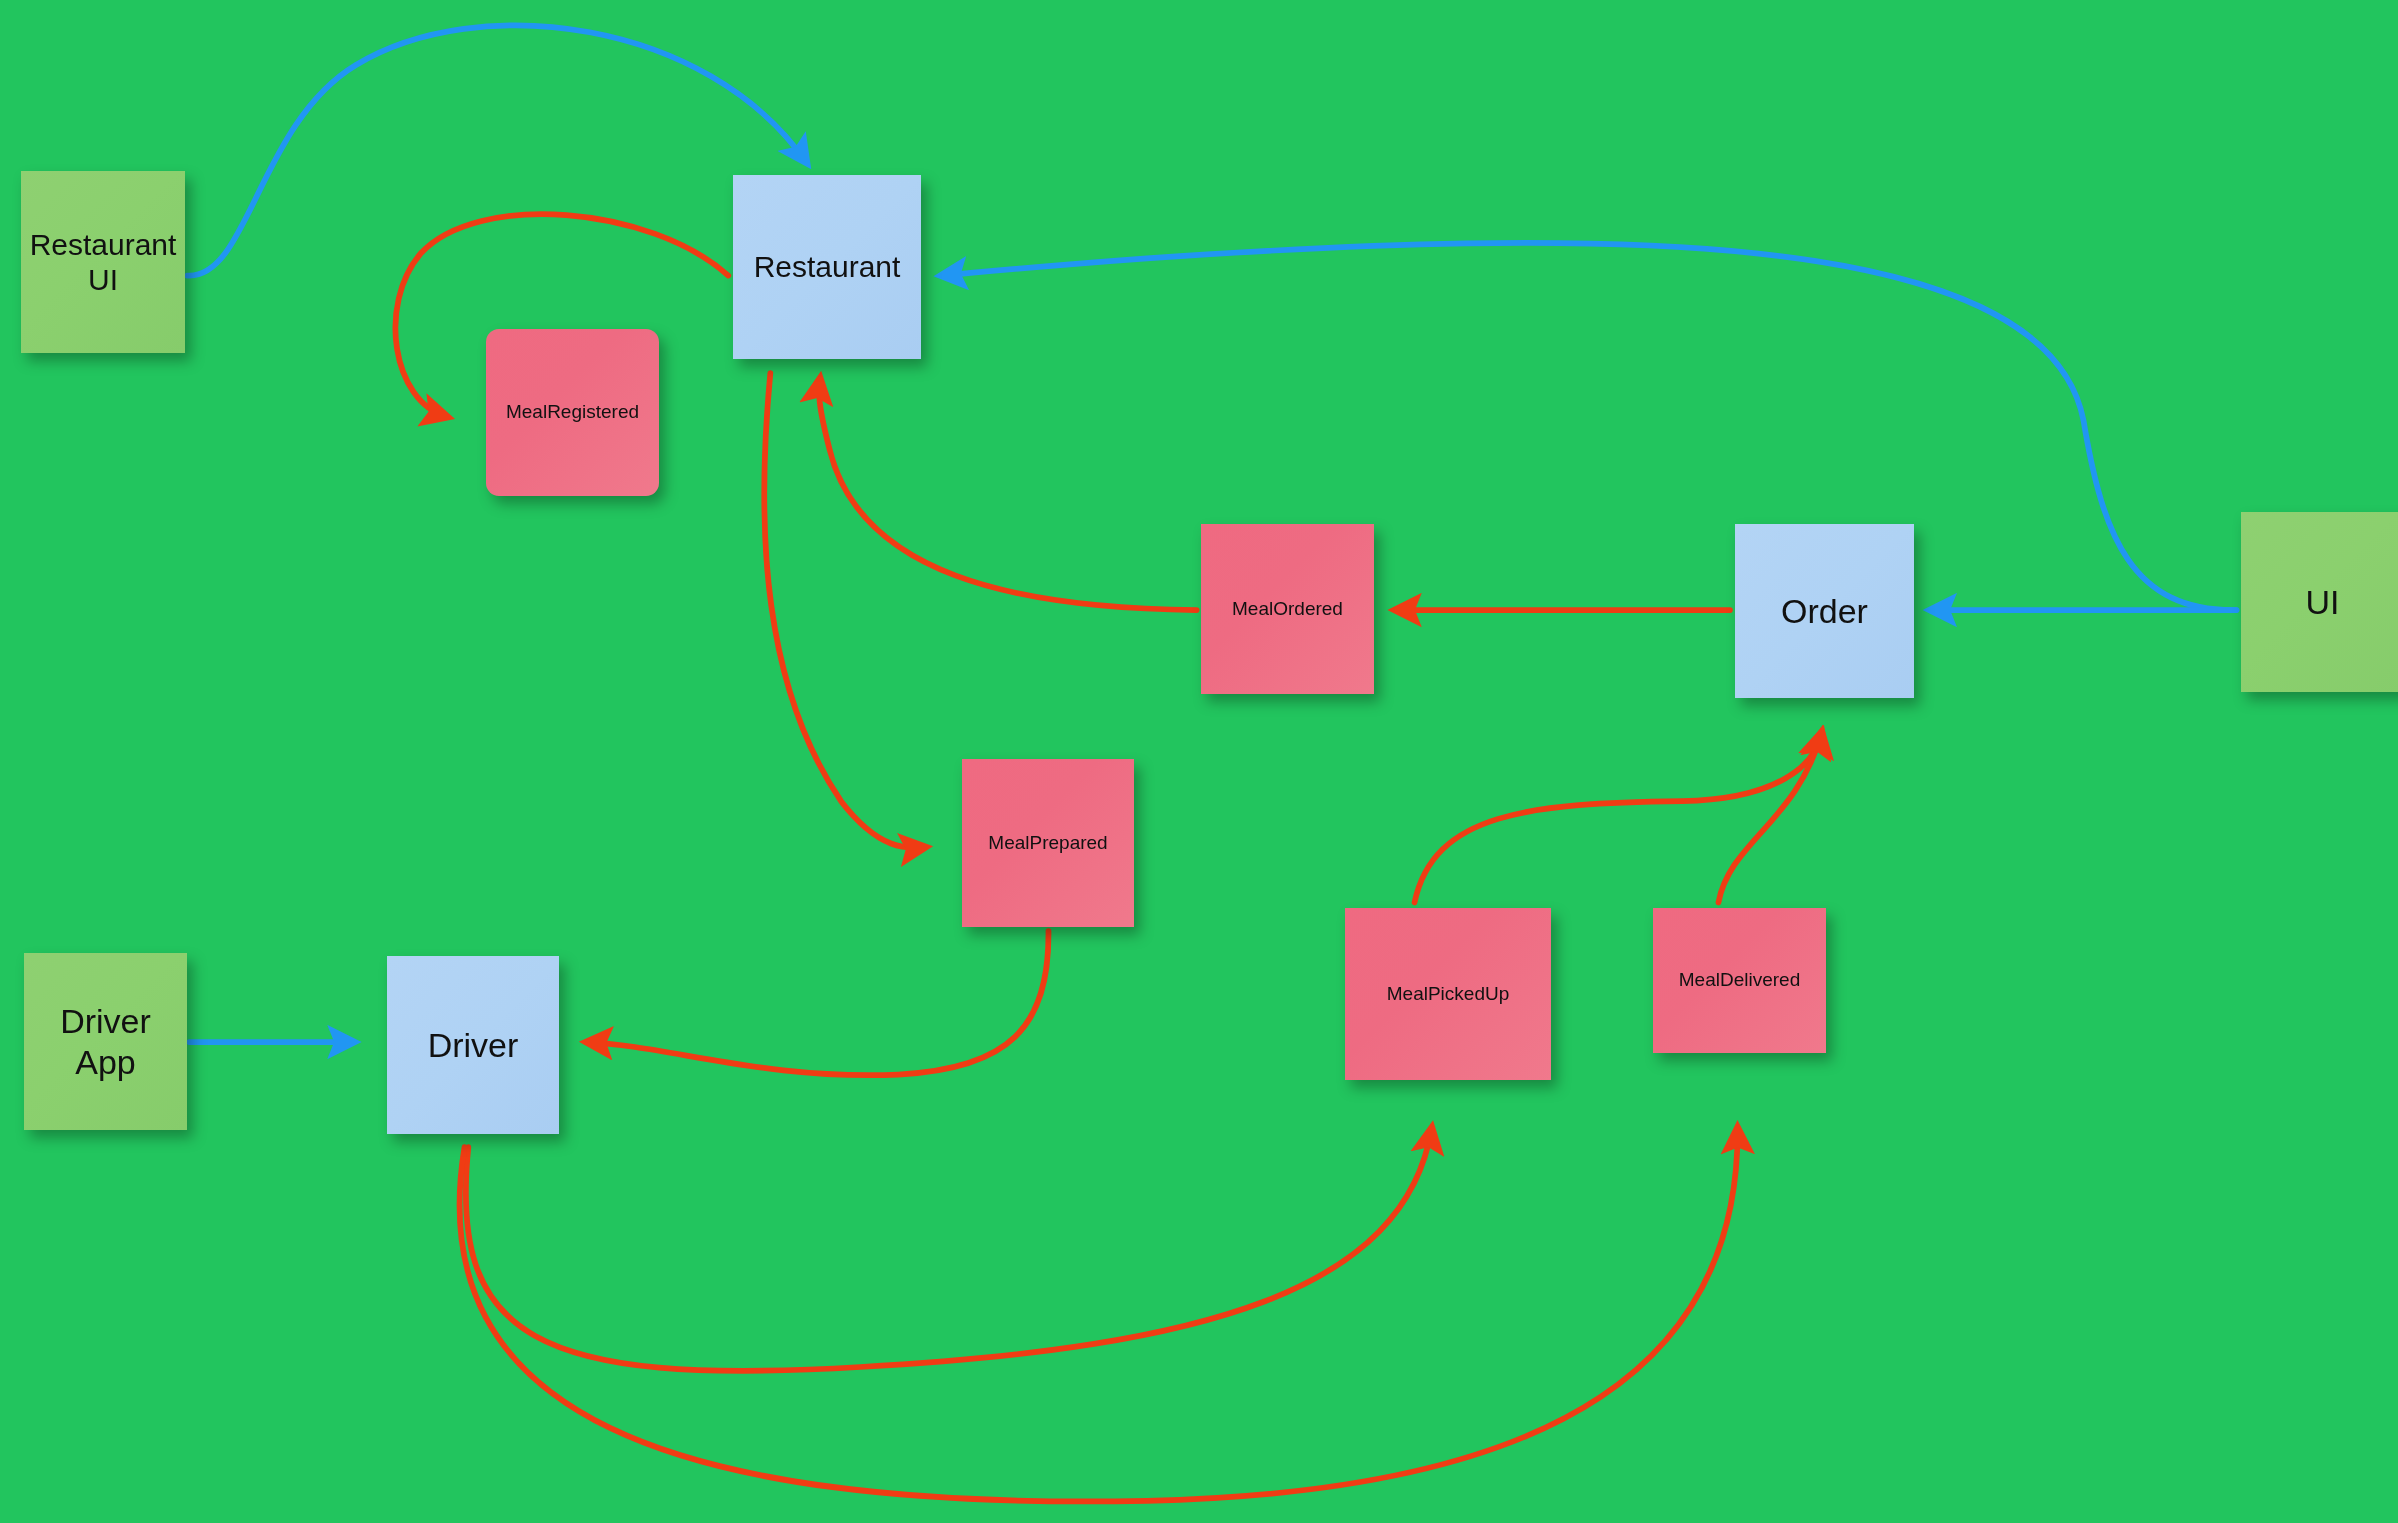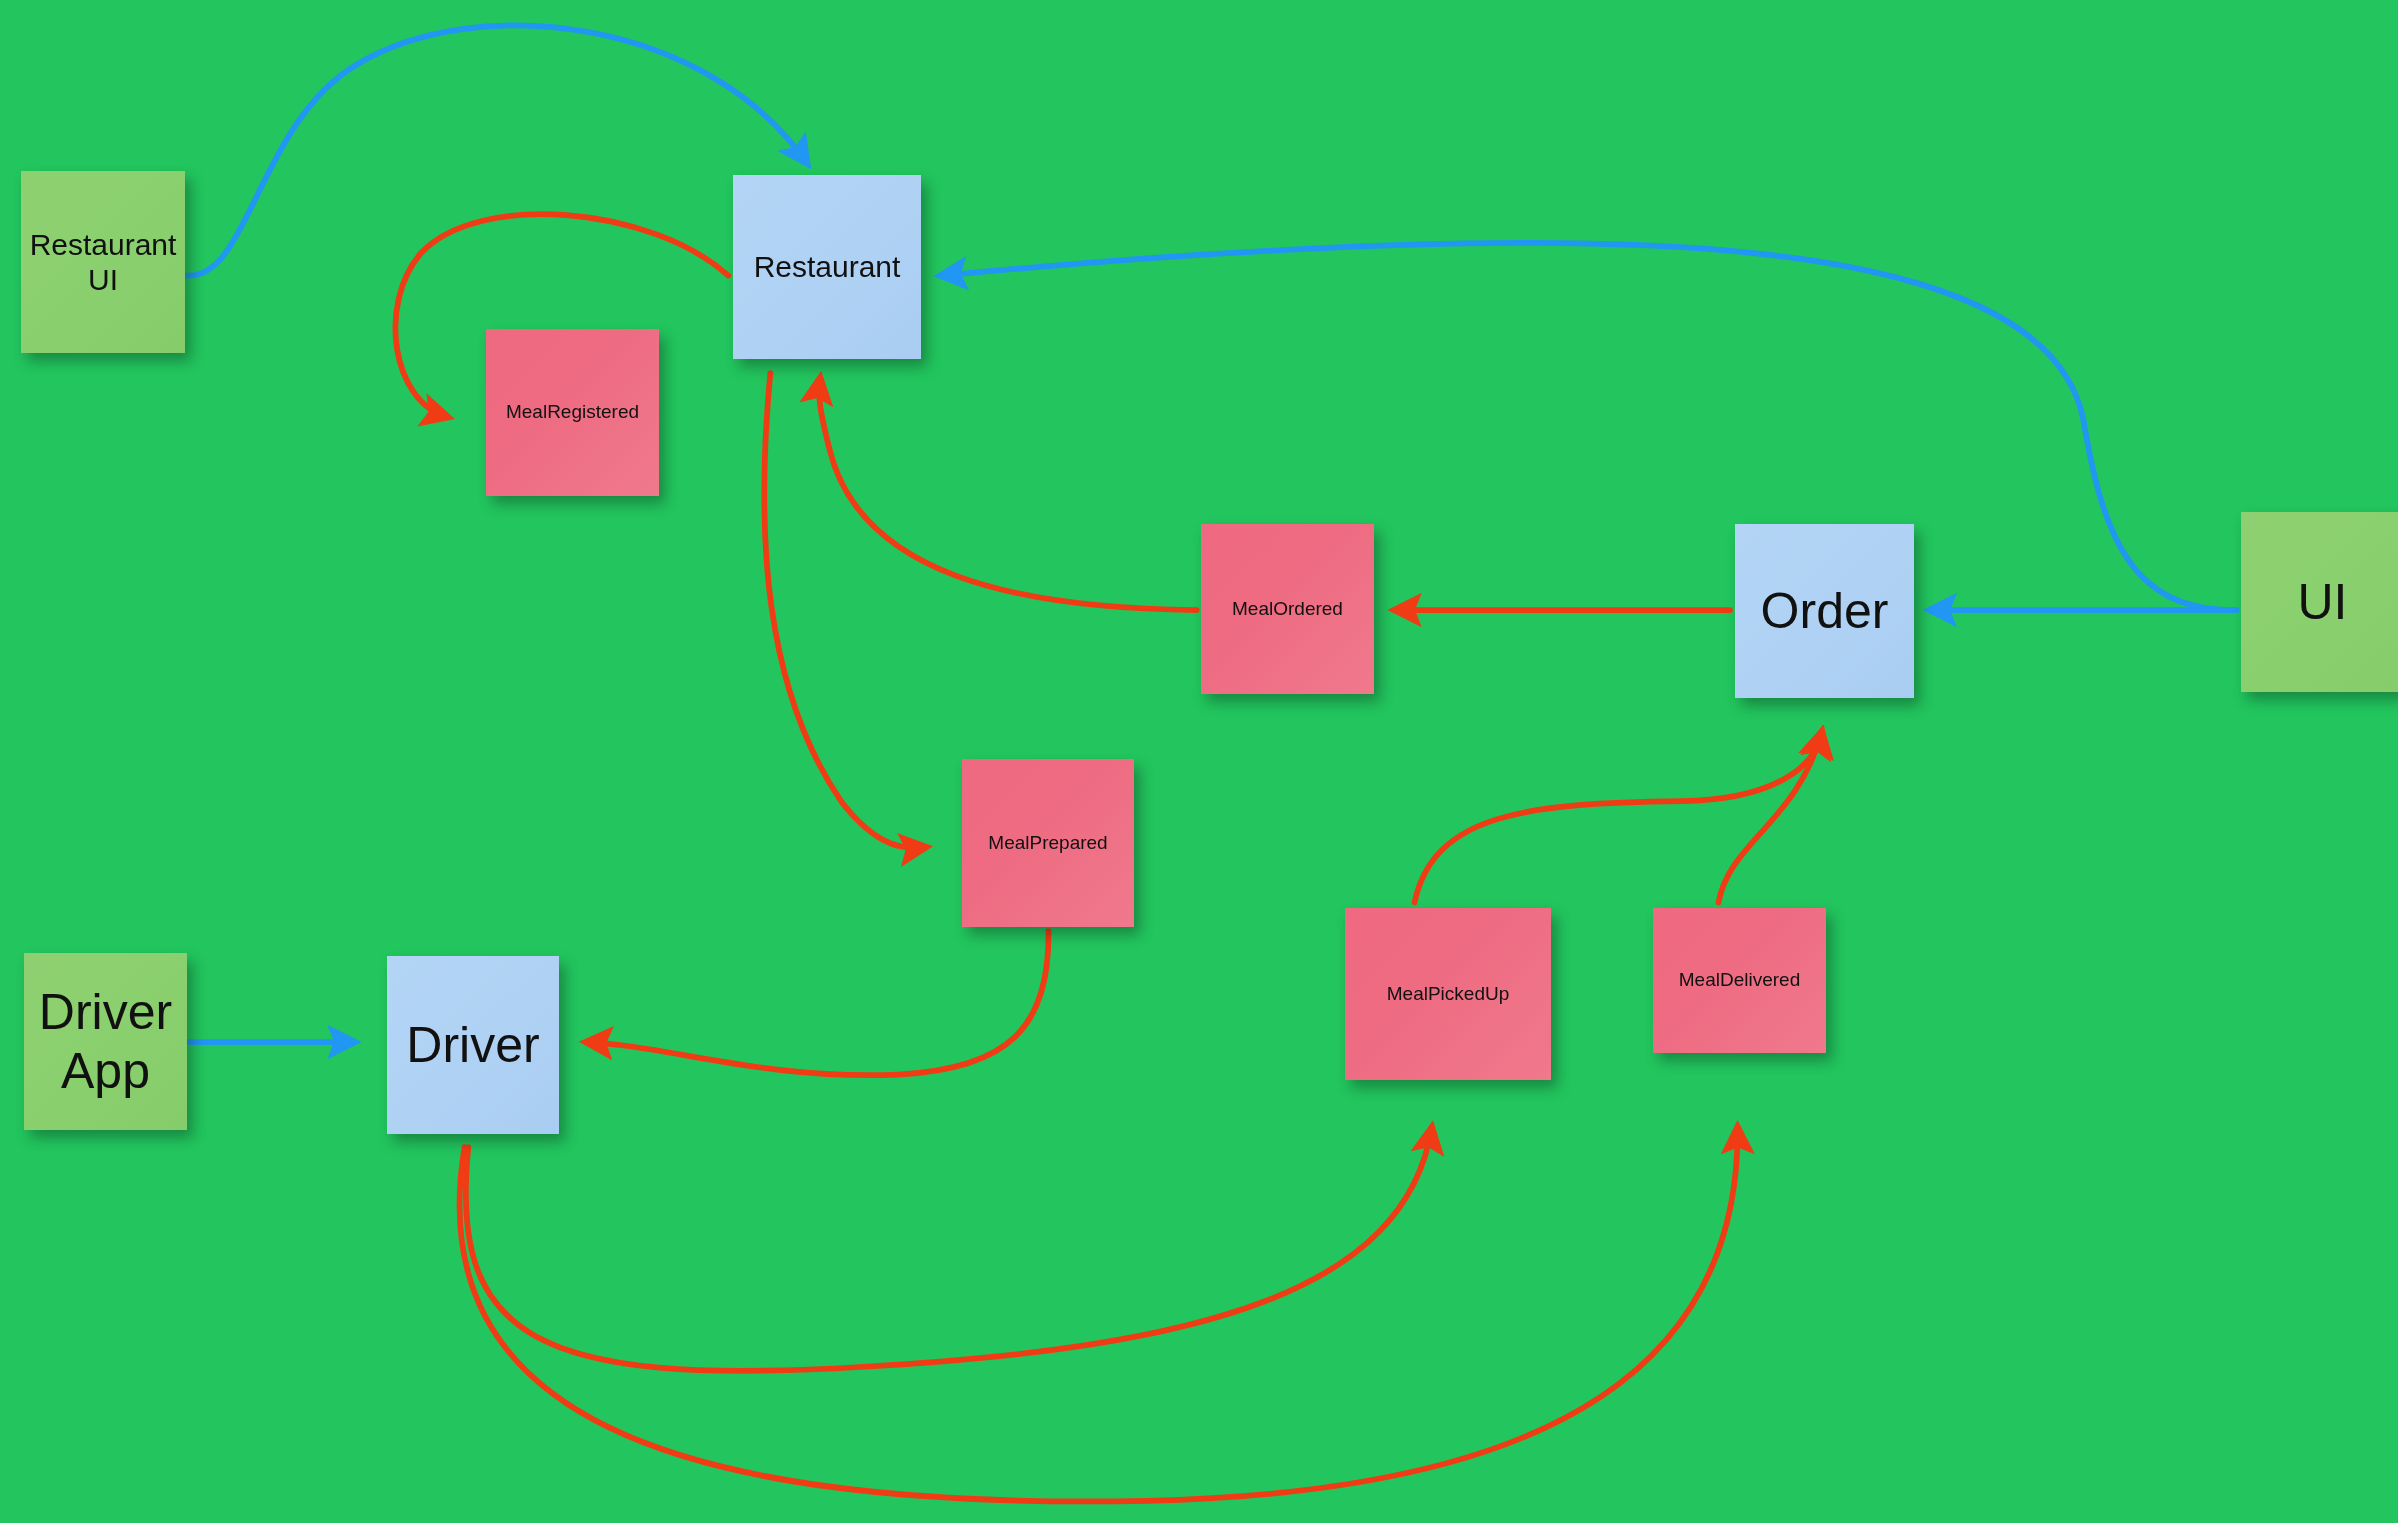--- a/index.html
+++ b/index.html
@@ -41,21 +41,21 @@
   }
   .note-actor {
     background: linear-gradient(135deg, #8ed071 0%, #8bd06e 45%, #86cc6b 100%);
   }
   .note-aggregate {
     background: linear-gradient(135deg, #b3d4f5 0%, #afd2f4 50%, #a9cdf2 100%);
   }
   .note-event {
     background: linear-gradient(135deg, #ef6a81 0%, #ee6b82 40%, #f0798c 100%);
   }
-  .lbl-lg  { font-size: 50px; }
+  .lbl-lg  { font-size: 34px; }
   .lbl-md  { font-size: 30px; }
   .lbl-sm  { font-size: 19px; }
 </style>
 </head>
 <body>
 
 <div id="canvas">
 
   <svg id="edges" viewBox="0 0 2509 1594" width="2398" height="1524" xmlns="http://www.w3.org/2000/svg">
     <defs>
@@ -84,21 +84,21 @@
   </svg>
 
   <div id="node-layer">
       <div class="note note-actor lbl-md" style="left: 21px; top: 171px; width: 164px; height: 182px;">
         <span style="white-space: pre-line;">Restaurant
 UI</span>
       </div>
       <div class="note note-aggregate lbl-md" style="left: 733px; top: 175px; width: 188px; height: 184px;">
         <span style="white-space: pre-line;">Restaurant</span>
       </div>
-      <div class="note note-event lbl-sm" style="left: 486px; top: 329px; width: 173px; height: 167px;">
+      <div class="note note-event lbl-sm" style="left: 486px; top: 329px; width: 173px; height: 167px; border-radius: 13px;">
         <span style="white-space: pre-line;">MealRegistered</span>
       </div>
       <div class="note note-event lbl-sm" style="left: 1201px; top: 524px; width: 173px; height: 170px;">
         <span style="white-space: pre-line;">MealOrdered</span>
       </div>
       <div class="note note-aggregate lbl-lg" style="left: 1735px; top: 524px; width: 179px; height: 174px;">
         <span style="white-space: pre-line;">Order</span>
       </div>
       <div class="note note-actor lbl-lg" style="left: 2241px; top: 512px; width: 163px; height: 180px;">
         <span style="white-space: pre-line;">UI</span>

